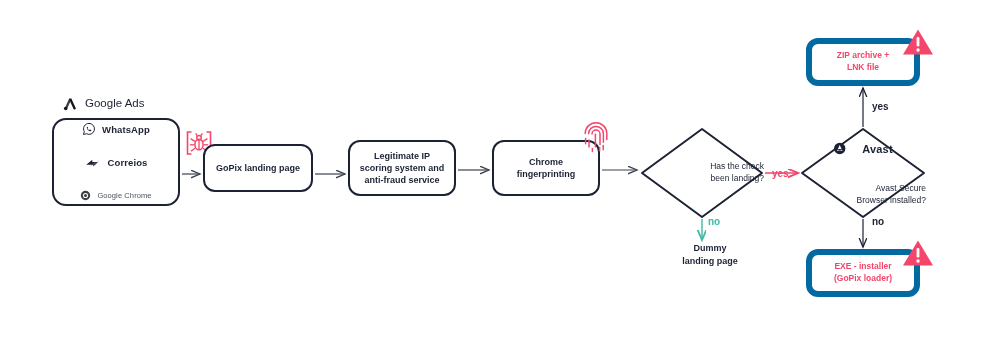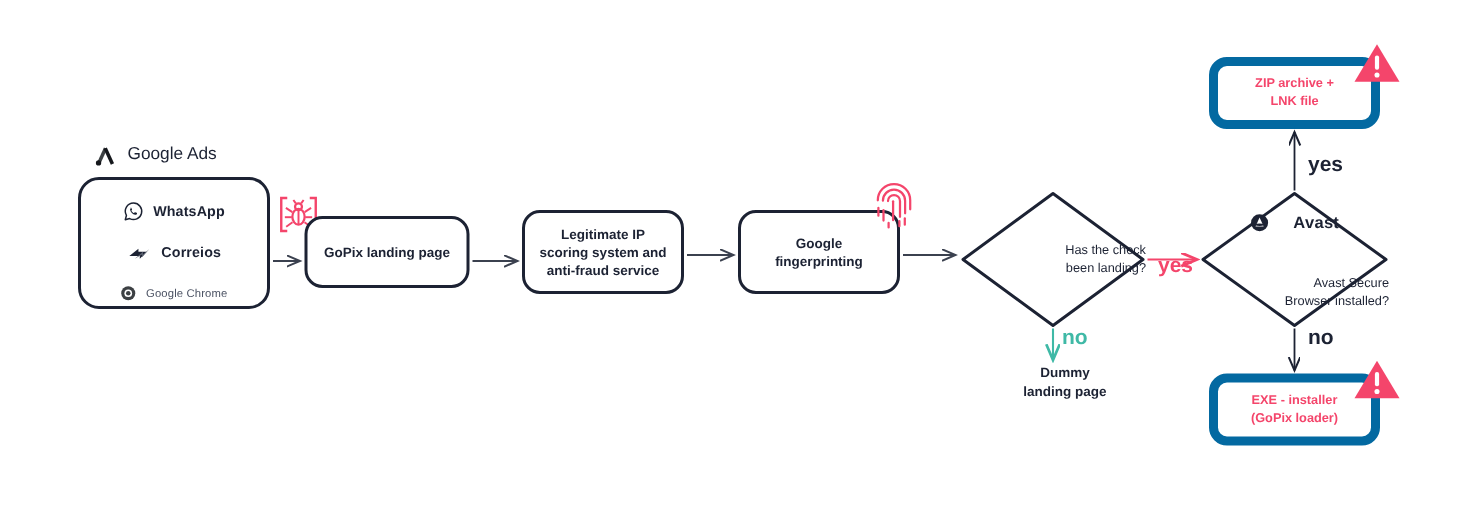--- a/index.html
+++ b/index.html
@@ -30,21 +30,21 @@
   }
 
   
   .source-box {
     left: 52px; top: 118px;
     width: 128px; height: 88px;
     border: 2px solid #1c2233;
     border-radius: 14px;
     background: #fff;
     flex-direction: column;
-    justify-content: flex-end;
+    justify-content: space-between;
     gap: 9px;
   }
   .brand-row {
     display: flex;
     align-items: center;
     gap: 6px;
     height: 18px;
   }
   .brand-label {
     font-size: 9.5px;
@@ -131,21 +131,21 @@
     flex-direction: column;
     font-size: 9px;
     line-height: 1.4;
     font-weight: 600;
     color: #1c2233;
   }
 
   
   .edge-label {
     position: absolute;
-    font-size: 14px;
+    font-size: 10px;
     font-weight: 600;
     white-space: nowrap;
   }
   .lbl-yes-right { left: 772px; top: 168px; color: #f4456b; }
   .lbl-no-down   { left: 708px; top: 216px; color: #3fb9a6; }
   .lbl-yes-up    { left: 872px; top: 101px; color: #1c2233; }
   .lbl-no-down2  { left: 872px; top: 216px; color: #1c2233; }
 
   
   .icon-abs { position: absolute; }
@@ -258,21 +258,21 @@
 <div class="node proc proc-ip">
   <div>
     <div>Legitimate IP</div>
     <div>scoring system and</div>
     <div>anti-fraud service</div>
   </div>
 </div>
 
 <div class="node proc proc-fp">
   <div>
-    <div>Google</div>
+    <div>Chrome</div>
     <div>fingerprinting</div>
   </div>
 </div>
 
 <div class="icon-abs fp-icon">
   <svg width="26" height="34" viewBox="0 0 26 34">
     <g fill="none" stroke="#f4456b" stroke-width="1.5" stroke-linecap="round">
       <path d="M2.2 13.5a10.8 10.8 0 0 1 21.6 0v6"></path>
       <path d="M5.6 13.8a7.4 7.4 0 0 1 14.8 0v8.4"></path>
       <path d="M9.0 14.0a4.0 4.0 0 0 1 8.0 0v10.5"></path>

